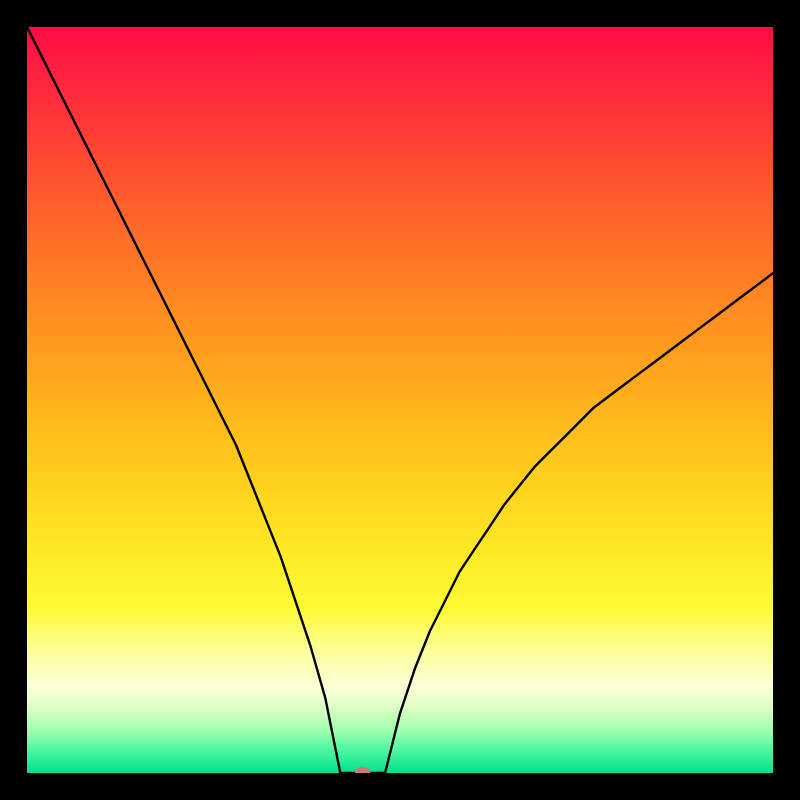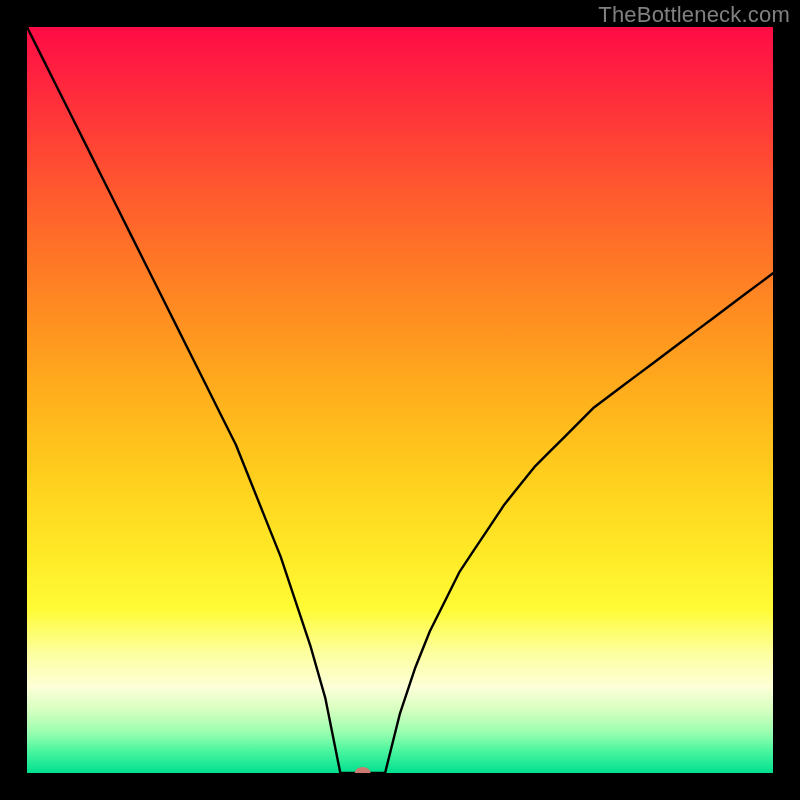--- a/index.html
+++ b/index.html
@@ -35,21 +35,20 @@
     height: 746px;
   }
   svg {
     display: block;
   }
 </style>
 </head>
 <body>
 <div class="outer">
 
-  <div class="watermark">TheBottleneck.com</div>
 
   <div class="plot-area">
     <svg id="chart-svg" width="746" height="746" viewBox="0 0 746 746">
         <defs>
           <linearGradient id="bg-grad" x1="0" y1="0" x2="0" y2="1">
             <stop offset="0%" stop-color="#ff0b46"></stop>
             <stop offset="10%" stop-color="#ff2f3b"></stop>
             <stop offset="20%" stop-color="#ff5230"></stop>
             <stop offset="30%" stop-color="#ff7327"></stop>
             <stop offset="40%" stop-color="#ff9220"></stop>

